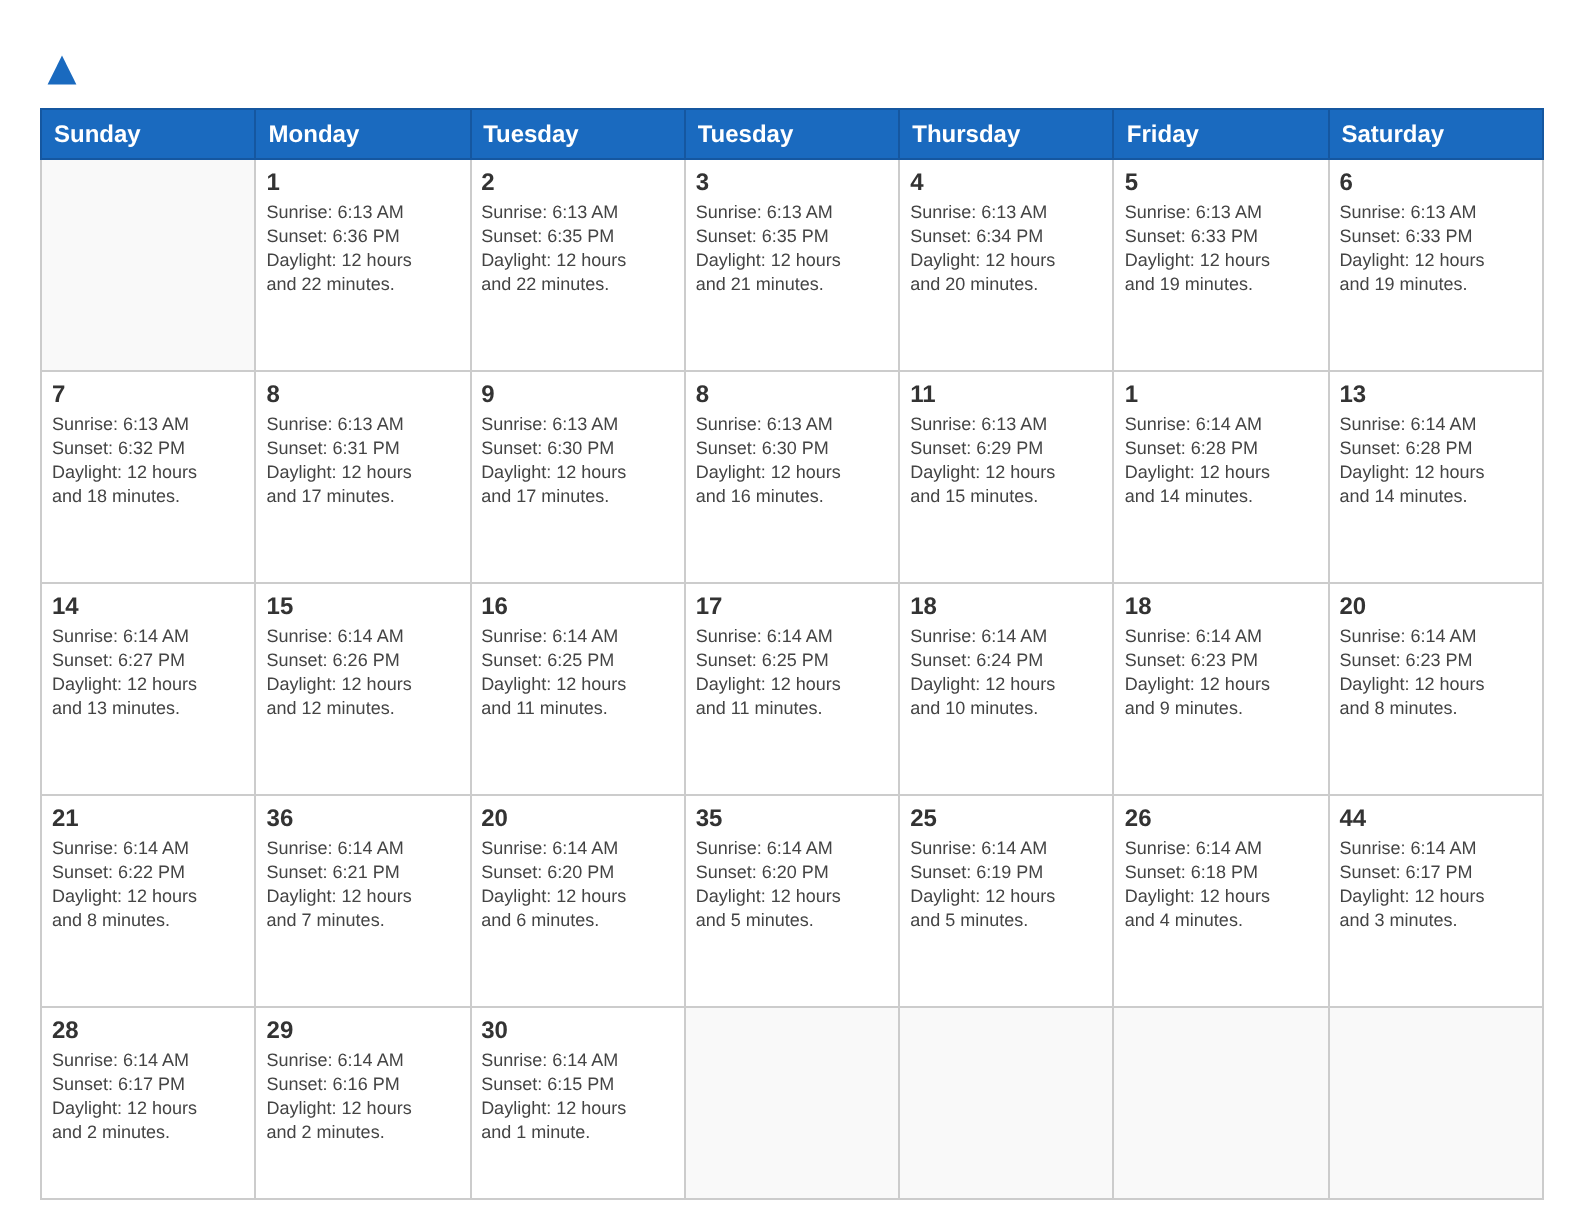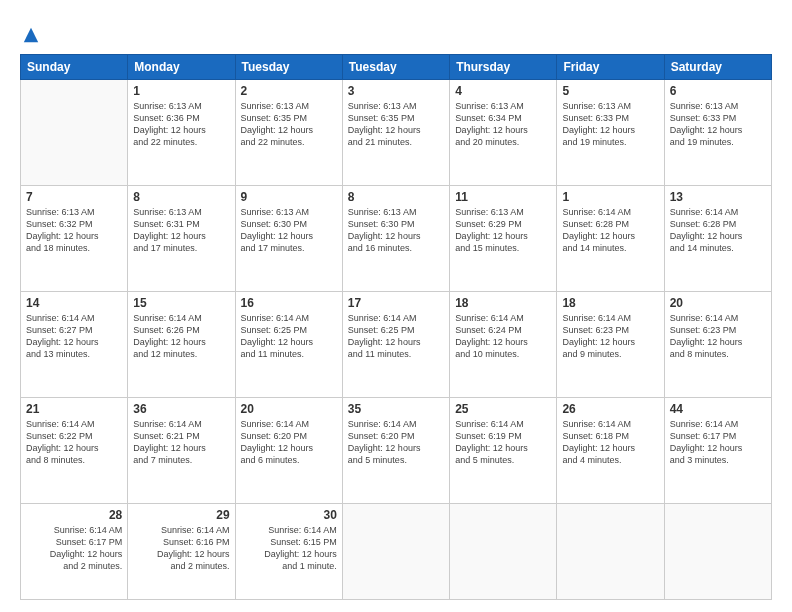--- a/index.html
+++ b/index.html
@@ -94,21 +94,20 @@
     .day-info {
       font-size: 9px;
       color: #444;
       line-height: 1.35;
     }
     .empty {
       background: #f9f9f9;
     }
     tr:last-child td {
       height: 80px;
-      text-align: right;
     }
   </style>
 </head>
 <body>
 
 <div class="page">
   <div class="header">
     <div class="logo">
       <div class="logo-text">
         <span class="logo-general"></span>

